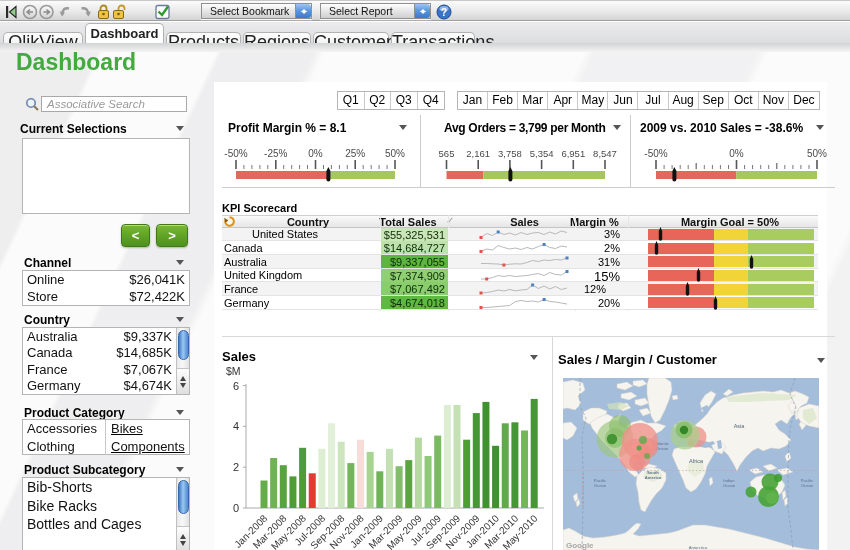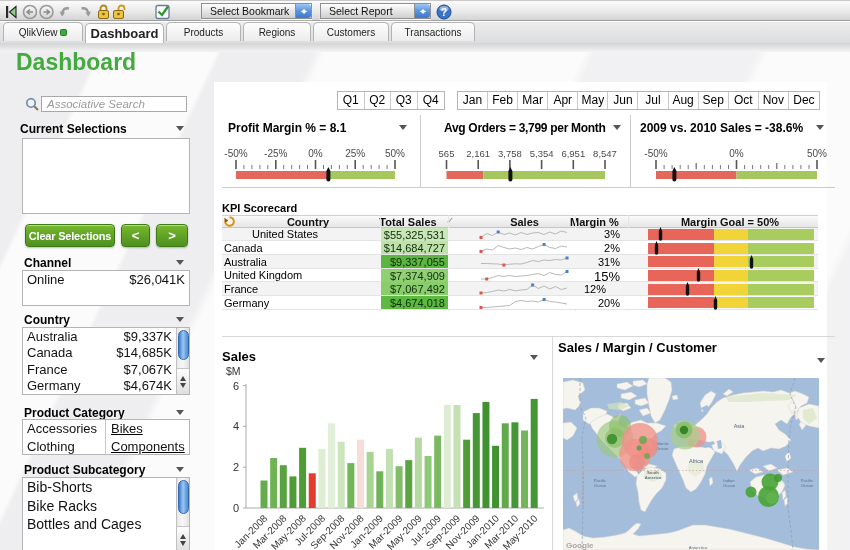--- a/index.html
+++ b/index.html
@@ -7,21 +7,21 @@
 #page{position:relative;width:850px;height:550px;}
 .abs{position:absolute;}
 
 #toolbar{left:0;top:0;width:850px;height:21px;background:linear-gradient(#fbfbfb,#e9e9e9 55%,#d4d4d4);border-top:1px solid #c8c8c8;border-bottom:1px solid #a0a0a0;}
 .combo{position:absolute;top:2px;height:16px;border:1px solid #8f8f8f;border-radius:0;background:linear-gradient(#ffffff,#e8e8e8 45%,#cfcfcf);font-size:10.5px;color:#111;line-height:15px;padding-left:8px;box-shadow:0 1px 1px rgba(255,255,255,.8);}
 .combo .cap{position:absolute;right:0;top:0;width:16px;height:14px;border-left:1px solid #8f8f8f;border-radius:0 3px 3px 0;background:linear-gradient(#9ec7f2,#5a94dd 50%,#3c78cc);}
 .combo .cap:before{content:"";position:absolute;left:5px;top:1.5px;border:3px solid transparent;border-bottom:3.5px solid #fff;}
 .combo .cap:after{content:"";position:absolute;left:5px;bottom:1.5px;border:3px solid transparent;border-top:3.5px solid #fff;}
 
 #tabbar{left:0;top:22px;width:850px;height:21px;background:linear-gradient(#ececed,#dcdddf);}
-.tab{position:absolute;top:0;height:19px;background:linear-gradient(#fdfdfd,#ececec);border:1px solid #b2b2b2;border-bottom:none;border-radius:5px 5px 0 0;font-size:10px;color:#222;text-align:center;line-height:19px;}
+.tab{position:absolute;top:10px;height:19px;background:linear-gradient(#fdfdfd,#ececec);border:1px solid #b2b2b2;border-bottom:none;border-radius:5px 5px 0 0;font-size:18px;color:#222;text-align:center;line-height:19px;}
 .tab.active{background:#fff;font-weight:bold;font-size:13px;top:1px;height:20px;z-index:3;}
 #belowtabs{left:0;top:43px;width:850px;height:9px;background:linear-gradient(#d2d3d4,#f4f4f4);}
 
 #content{left:0;top:52px;width:850px;height:498px;background:
  linear-gradient(115deg, rgba(229,229,231,.6) 0 9%, rgba(255,255,255,0) 9.5% 20%, rgba(228,228,231,.55) 20.5% 29%, rgba(255,255,255,0) 30% 54%, rgba(232,232,235,.5) 55% 70%, rgba(255,255,255,0) 71% 86%, rgba(231,231,234,.45) 87% 100%),
  #fbfbfb;overflow:hidden;}
 #whitepanel{left:214px;top:30px;width:613px;height:468px;background:#fff;}
 h1{position:absolute;left:16px;top:-3px;font-size:23px;color:#42aa3e;letter-spacing:0;}
 
 .sbox{position:absolute;background:#fff;border:1px solid #b4b4b4;}
@@ -100,29 +100,32 @@
 <h1>Dashboard</h1>
 
 <svg class="abs" style="left:25px;top:45px" width="15" height="15" viewBox="0 0 15 15">
  <circle cx="6" cy="6" r="4.2" fill="#eaf2fa" stroke="#6a86a8" stroke-width="1.6"></circle>
  <line x1="9.2" y1="9.2" x2="13" y2="13" stroke="#8a7a55" stroke-width="2"></line>
 </svg>
 <div class="sbox" style="left:41px;top:44px;width:146px;height:16px;border-color:#a8a8a8;font-size:11.5px;font-style:italic;color:#9a9a9a;line-height:14px;padding-left:5px;">Associative Search</div>
 <div class="cap-label" style="left:20px;top:70px;">Current Selections</div>
       <div class="caret" style="left:176px;top:74px;"></div>
 <div class="sbox" style="left:22px;top:86px;width:168px;height:76px;"></div>
-<div class="greenbtn" style="left:25px;top:172px;width:90px;height:23px;font-size:11px;letter-spacing:-0.2px;line-height:22px;">Clear Selections</div>
 <div class="greenbtn" style="left:121px;top:172px;width:29px;height:23px;font-size:13px;line-height:21px;">&lt;</div>
 <div class="greenbtn" style="left:156px;top:172px;width:32px;height:23px;font-size:13px;line-height:21px;">&gt;</div>
 <div class="cap-label" style="left:24px;top:204px;">Channel</div>
       <div class="caret" style="left:176px;top:208px;"></div>
 <div class="sbox" style="left:22px;top:218px;width:168px;height:36px;">
   <div class="lrow" style="height:17px;">
           <span>Online</span>
           <span>$26,041K</span>
+        </div>
+  <div class="lrow" style="height:17px;">
+          <span>Store</span>
+          <span>$72,422K</span>
         </div>
 </div>
 <div class="cap-label" style="left:24px;top:261px;">Country</div>
       <div class="caret" style="left:176px;top:265px;"></div>
 <div class="sbox" style="left:22px;top:275px;width:168px;height:68px;">
   <div style="position:absolute;left:0;top:0;right:13px;">
   <div class="lrow" style="height:16.5px;">
             <span>Australia</span>
             <span>$9,337K</span>
           </div>
@@ -438,21 +441,21 @@
         <text x="161.8" y="147" font-size="10" fill="#333" text-anchor="end" transform="rotate(-45 161.8 147)">Jan-2009</text>
         <text x="181.1" y="147" font-size="10" fill="#333" text-anchor="end" transform="rotate(-45 181.1 147)">Mar-2009</text>
         <text x="200.4" y="147" font-size="10" fill="#333" text-anchor="end" transform="rotate(-45 200.4 147)">May-2009</text>
         <text x="219.7" y="147" font-size="10" fill="#333" text-anchor="end" transform="rotate(-45 219.7 147)">Jul-2009</text>
         <text x="239.0" y="147" font-size="10" fill="#333" text-anchor="end" transform="rotate(-45 239.0 147)">Sep-2009</text>
         <text x="258.3" y="147" font-size="10" fill="#333" text-anchor="end" transform="rotate(-45 258.3 147)">Nov-2009</text>
         <text x="277.6" y="147" font-size="10" fill="#333" text-anchor="end" transform="rotate(-45 277.6 147)">Jan-2010</text>
         <text x="296.9" y="147" font-size="10" fill="#333" text-anchor="end" transform="rotate(-45 296.9 147)">Mar-2010</text>
         <text x="316.2" y="147" font-size="10" fill="#333" text-anchor="end" transform="rotate(-45 316.2 147)">May-2010</text>
       </svg>
-<div class="gtitle" style="left:558px;top:288px;font-size:13px;">Sales / Margin / Customer</div>
+<div class="gtitle" style="left:558px;top:300px;font-size:13px;">Sales / Margin / Customer</div>
       <div class="caret" style="left:817px;top:306px;"></div>
       <svg class="abs" style="left:563px;top:326px;" width="256" height="172" viewBox="0 0 256 172">
         <rect x="0" y="0" width="256" height="172" fill="#a3bdda"></rect>
         <path d="M0 4 L10 2 L20 5 L22 12 L15 18 L18 26 L12 32 L4 30 L0 31 Z" fill="#f6f4ef" stroke="#d6d1c8" stroke-width="0.5"></path>
         <path d="M0 45 L8 44 L14 50 L10 58 L4 62 L0 60 Z" fill="#f6f4ef" stroke="#d6d1c8" stroke-width="0.5"></path>
         <path d="M20 34 L28 30 L36 30 L44 33 L42 40 L34 44 L26 46 L20 42 Z" fill="#f6f4ef" stroke="#d6d1c8" stroke-width="0.5"></path>
         <path d="M54 6 L64 4 L70 8 L62 12 L54 10 Z" fill="#f6f4ef" stroke="#d6d1c8" stroke-width="0.5"></path>
         <path d="M70 3 L80 2 L84 6 L76 9 L70 7 Z" fill="#f6f4ef" stroke="#d6d1c8" stroke-width="0.5"></path>
         <path d="M58 16 L68 14 L74 18 L66 22 L58 20 Z" fill="#f6f4ef" stroke="#d6d1c8" stroke-width="0.5"></path>
         <path d="M72 22 L82 20 L86 25 L78 28 L72 26 Z" fill="#f6f4ef" stroke="#d6d1c8" stroke-width="0.5"></path>

